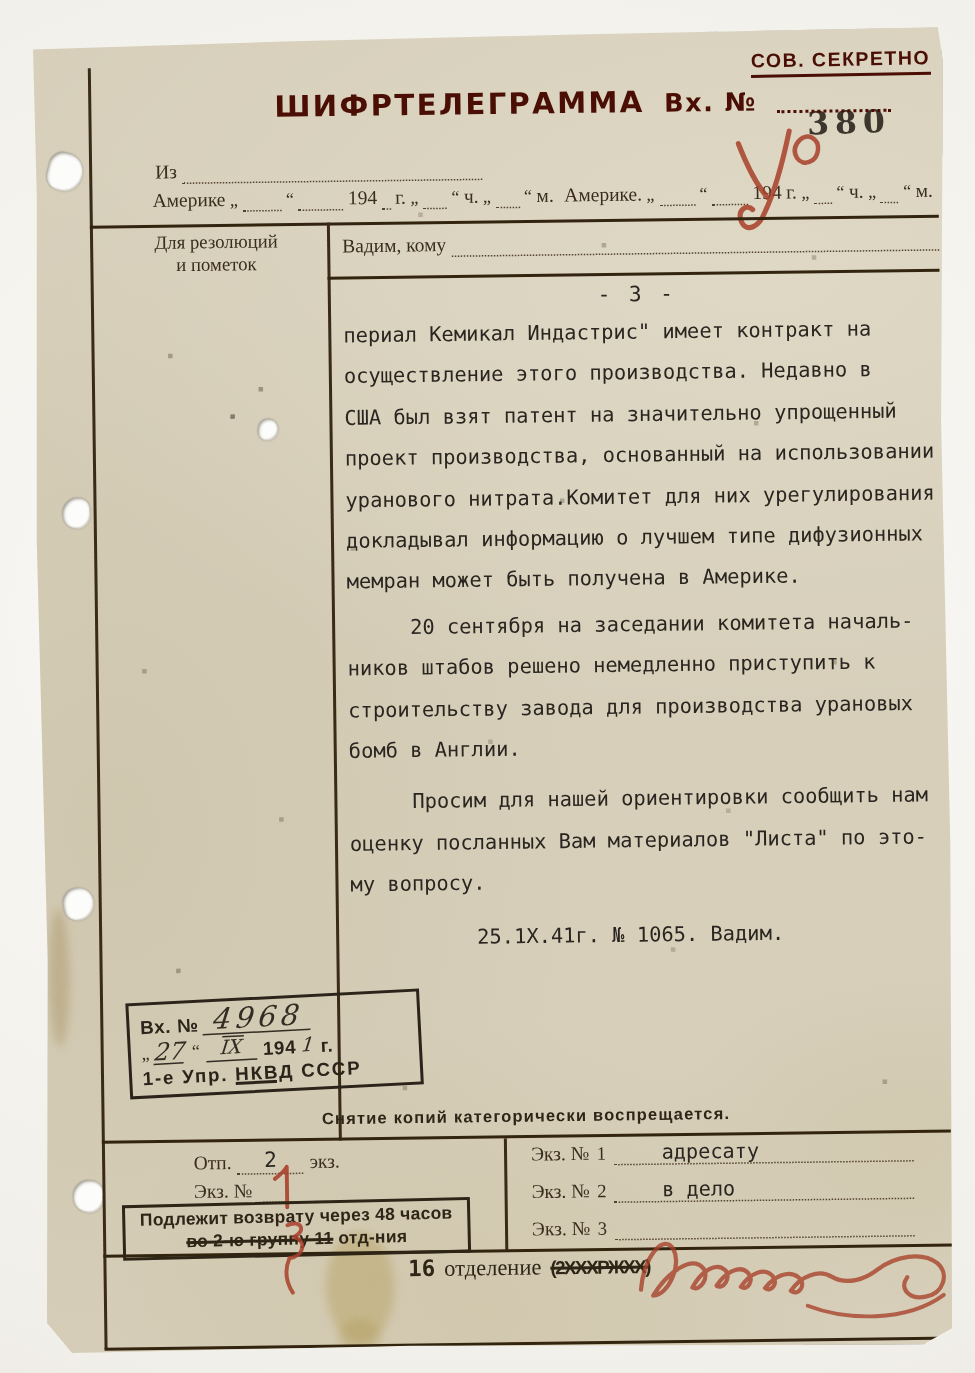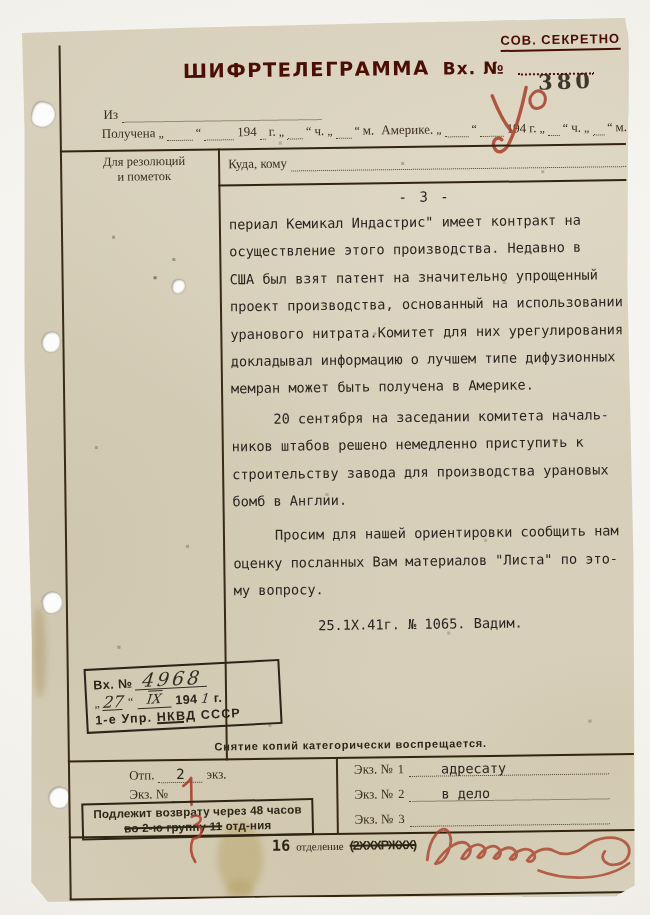--- a/index.html
+++ b/index.html
@@ -132,21 +132,21 @@
     background:transparent;}
   .struck{text-decoration:line-through;text-decoration-thickness:1.6px;}
   .dist-row{position:absolute;left:326px;display:flex;align-items:flex-end;gap:5px;
     color:var(--form-ink,#3a2d1e);font-size:13px;}
   .dist-row .num{font-size:12.5px;}
   .dist-blank{width:200px;border-bottom:1px dotted #53422c;height:15px;}
   .dist-blank .typed{padding-left:32px;font-size:13.5px;}
   .dept-line{position:absolute;left:243px;top:814px;display:flex;align-items:baseline;gap:6px;
     color:#2e2517;}
   .dept-num{font-family:"DejaVu Sans Mono",monospace;font-weight:bold;font-size:15px;}
-  .dept-label{font-size:11px;font-family:Liberation Serif, serif;}
+  .dept-label{font-size:15px;font-family:Liberation Serif, serif;}
   .dept-struck{font-family:"Liberation Sans",sans-serif;font-weight:bold;font-size:12.5px;
     letter-spacing:-1px;text-decoration:line-through;text-decoration-thickness:2.2px;}
   
   .hand-svg{position:absolute;overflow:visible;}
   .hand-svg path{fill:none;stroke:var(--handwriting-red,#a8402a);stroke-linecap:round;stroke-linejoin:round;}
   .uo-mark{left:461px;top:62px;width:70px;height:78px;opacity:.85;}
   .red-one{left:150px;top:752px;width:18px;height:32px;opacity:.9;}
   .red-three{left:156px;top:788px;width:26px;height:54px;opacity:.85;}
   .signature{left:388px;top:786px;width:222px;height:90px;opacity:.78;}
 </style>
@@ -175,21 +175,21 @@
       <span class="title-vx">Вх. №</span>
       <span class="title-blank"></span>
     </div>
 
     <div class="from-row">
       <span class="flabel">Из</span>
       <span class="blank"></span>
     </div>
 
     <div class="received-row">
-      <span class="flabel">Получена</span>
+      <span class="flabel">Америке</span>
       <span class="q">„</span>
       <span class="blank w26"></span>
       <span class="q">“</span>
       <span class="blank w30"></span>
       <span class="flabel">194</span>
       <span class="blank w6"></span>
       <span class="flabel">г.</span>
       <span class="q">„</span>
       <span class="blank w16"></span>
       <span class="q">“</span>
@@ -224,21 +224,21 @@
     <div class="vline left-border"></div>
     <div class="hrule top-rule"></div>
     <div class="vline col-divider"></div>
 
     <div class="resolutions">
       <div>Для резолюций</div>
       <div>и пометок</div>
     </div>
 
     <div class="kuda-row">
-      <span class="flabel">Куда, кому</span>
+      <span class="flabel">Вадим, кому</span>
       <span class="blank"></span>
     </div>
     <div class="hrule kuda-rule"></div>
 
     <div class="page-num">- 3 -</div>
 
     <div class="body-text">
 
       <div class="para">
           <div class="tline first">периал Кемикал Индастрис" имеет контракт на</div>

